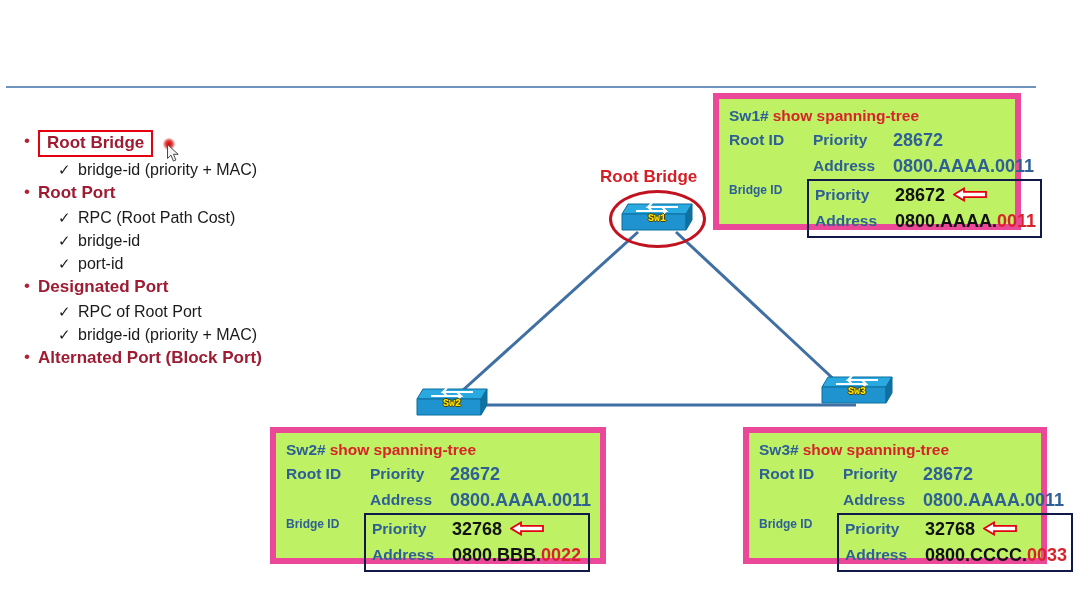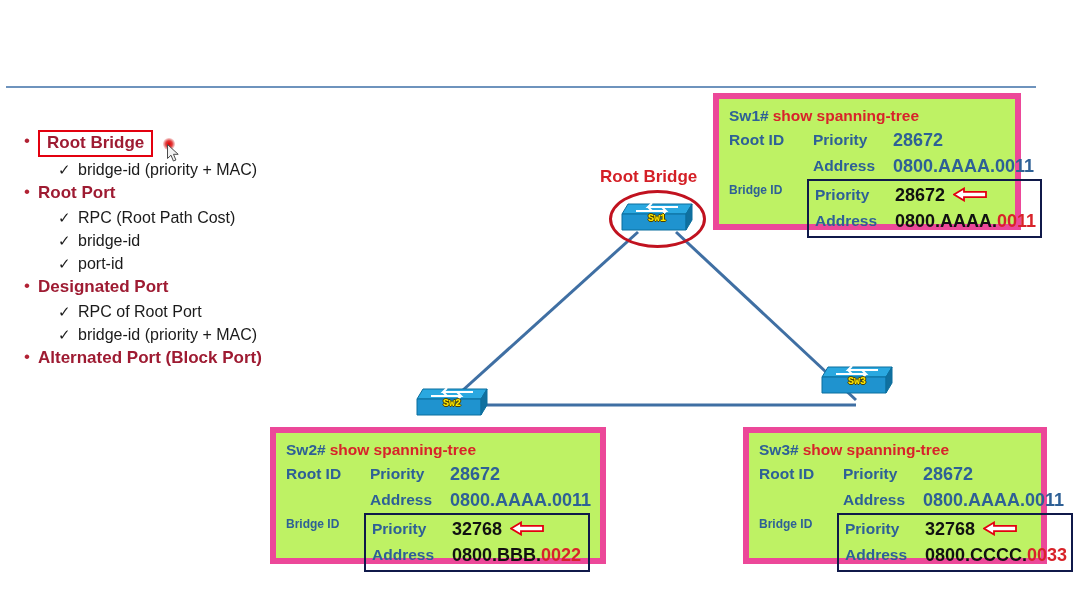--- a/index.html
+++ b/index.html
@@ -356,21 +356,21 @@
     <svg width="78" height="38" viewBox="0 0 78 38">
       <polygon points="10,6 74,6 68,16 4,16" fill="#2aa8e0" stroke="#0b6f9e" stroke-width="1"></polygon>
       <polygon points="4,16 68,16 68,32 4,32" fill="#1f93cf" stroke="#0b6f9e" stroke-width="1"></polygon>
       <polygon points="68,16 74,6 74,22 68,32" fill="#10709f" stroke="#0b6f9e" stroke-width="1"></polygon>
       <path d="M18,13 L48,13 L44,9 M48,13 L44,17" fill="none" stroke="#ffffff" stroke-width="2"></path>
       <path d="M60,9 L30,9 L34,5 M30,9 L34,13" fill="none" stroke="#ffffff" stroke-width="2"></path>
     </svg>
     <div class="sw-label">Sw2</div>
   </div>
 
-  <div class="switch" style="left:818px; top:361px;">
+  <div class="switch" style="left:818px; top:371px;">
     <svg width="78" height="38" viewBox="0 0 78 38">
       <polygon points="10,6 74,6 68,16 4,16" fill="#2aa8e0" stroke="#0b6f9e" stroke-width="1"></polygon>
       <polygon points="4,16 68,16 68,32 4,32" fill="#1f93cf" stroke="#0b6f9e" stroke-width="1"></polygon>
       <polygon points="68,16 74,6 74,22 68,32" fill="#10709f" stroke="#0b6f9e" stroke-width="1"></polygon>
       <path d="M18,13 L48,13 L44,9 M48,13 L44,17" fill="none" stroke="#ffffff" stroke-width="2"></path>
       <path d="M60,9 L30,9 L34,5 M30,9 L34,13" fill="none" stroke="#ffffff" stroke-width="2"></path>
     </svg>
     <div class="sw-label">Sw3</div>
   </div>
 

